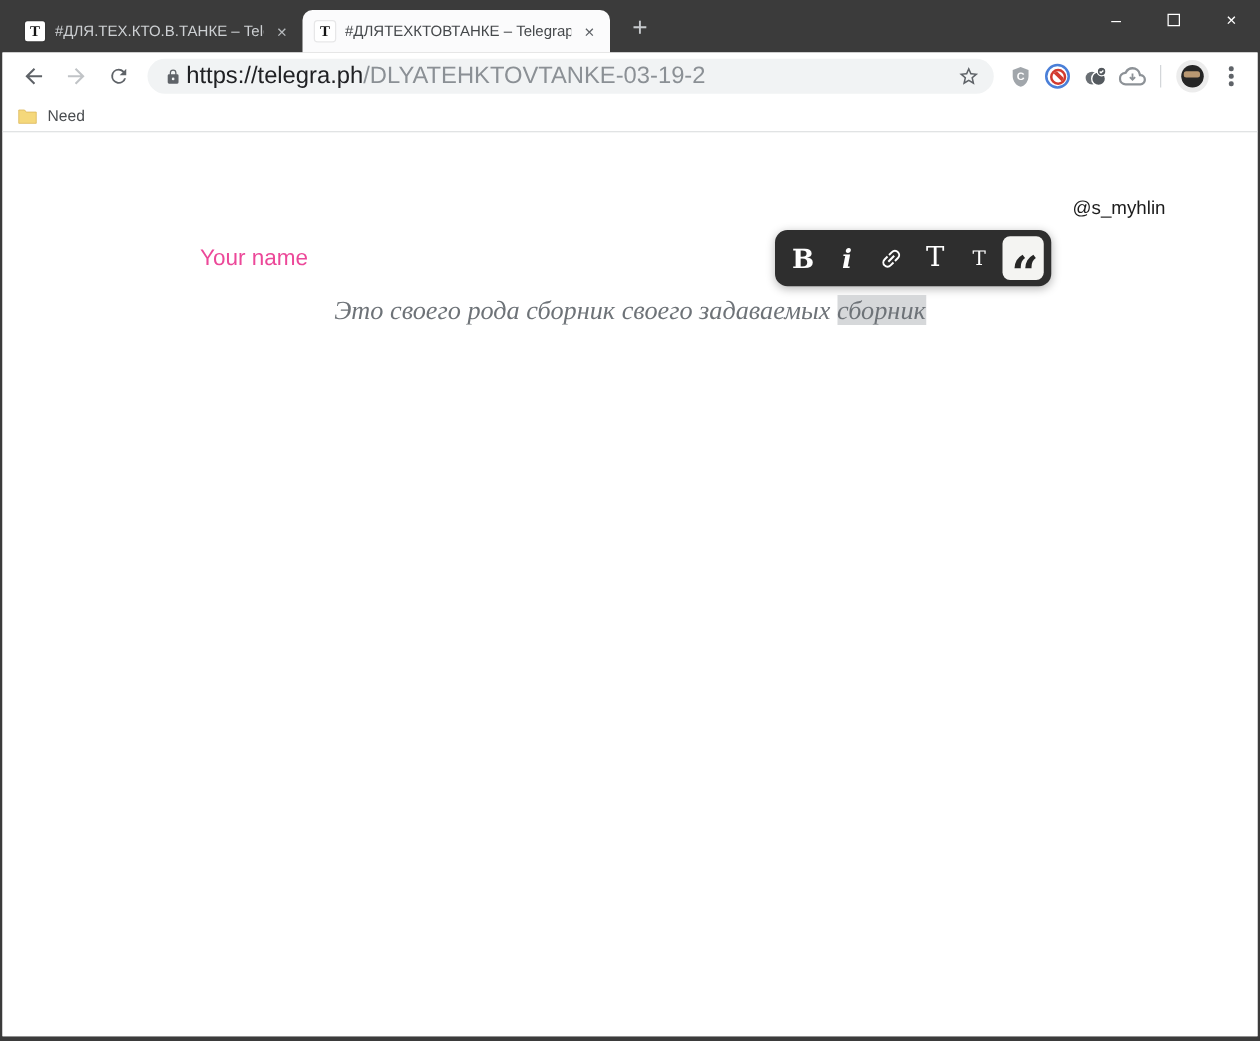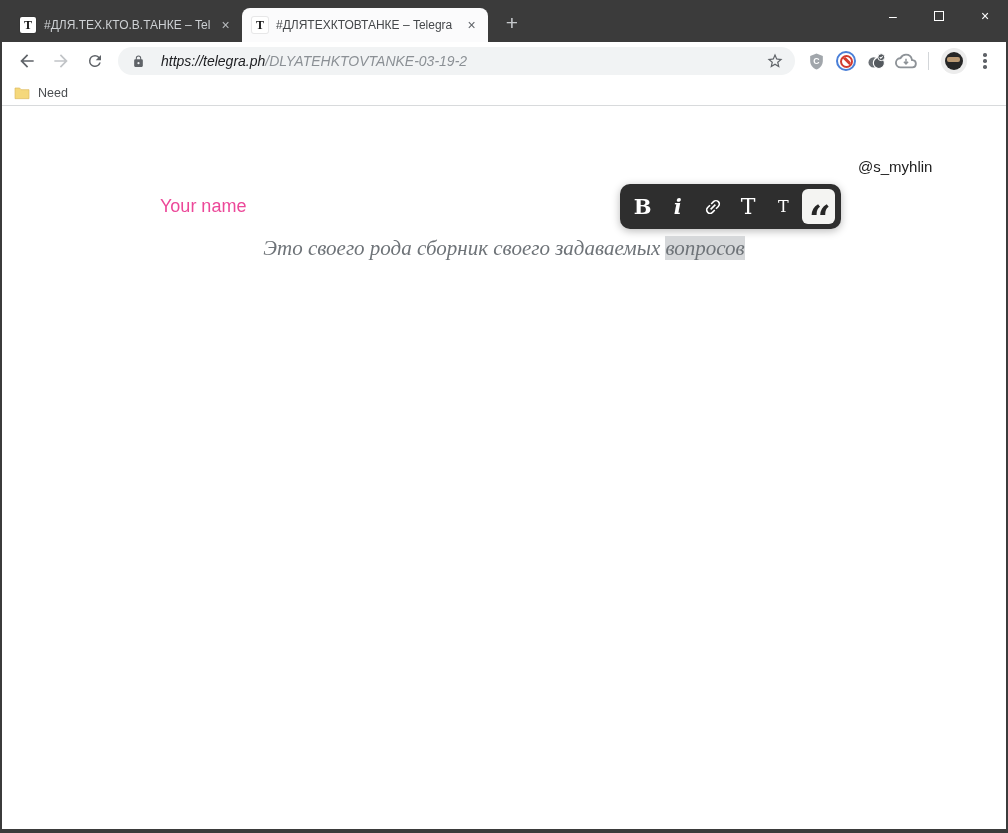--- a/index.html
+++ b/index.html
@@ -31,21 +31,21 @@
   .win-btn { width:46px; display:flex; align-items:center; justify-content:center; color:#ffffff; font-size:14px; }
   .max-box { width:10px; height:10px; border:1px solid #ffffff; display:inline-block; }
 
   
   .chrome { position:absolute; top:42px; left:2px; right:2px; bottom:4px;
             background:#ffffff; display:flex; flex-direction:column; }
   .toolbar { height:38px; display:flex; align-items:center; padding:0 8px; background:#ffffff; }
   .nav-btn { width:28px; height:28px; margin:0 3px; display:flex; align-items:center; justify-content:center; }
   .omnibox { flex:1; height:28px; margin:0 6px; background:#f1f3f4; border-radius:14px;
              display:flex; align-items:center; padding:0 8px 0 14px; min-width:0; }
-  .omni-url { flex:1; margin-left:16px; font-size:14px; color:#202124; white-space:nowrap; overflow:hidden;font-style:italic; }
+  .omni-url { flex:1; margin-left:4px; font-size:19px; color:#202124; white-space:nowrap; overflow:hidden; }
   .omni-url .path { color:#8b9095; }
   .star-btn { width:24px; height:24px; flex:none; display:flex; align-items:center; justify-content:center; }
   .ext-btn { width:30px; height:28px; display:flex; align-items:center; justify-content:center; }
   .toolbar-sep { width:1px; height:18px; background:#d3d6d9; margin:0 7px; }
   .avatar { width:26px; height:26px; border-radius:50%; background:#ececec; margin:0 5px;
             position:relative; overflow:hidden; }
   .ninja-head { position:absolute; left:4px; top:4px; width:18px; height:18px; border-radius:50%; background:#262626; }
   .ninja-band { position:absolute; left:6px; top:9px; width:13px; height:5px; border-radius:2px; background:#b99872; }
   .menu-dots { width:26px; height:28px; display:flex; flex-direction:column; align-items:center;
                justify-content:center; gap:2.5px; }
@@ -100,21 +100,21 @@
 <body>
 
 <div class="tabstrip">
   <div class="tab tab-inactive">
     <span class="favicon">T</span>
     <span class="tab-title">#ДЛЯ.ТЕХ.КТО.В.ТАНКЕ – Telegra</span>
     <span class="tab-close">×</span>
   </div>
   <div class="tab tab-active">
     <span class="favicon">T</span>
-    <span class="tab-title">#ДЛЯТЕХКТОВТАНКЕ – Telegra</span>
+    <span class="tab-title">#ДЛЯТЕХКТОВТАНКЕ – Telegrap</span>
     <span class="tab-close">×</span>
   </div>
   <div class="newtab">+</div>
 
   <div class="win-controls">
     <div class="win-btn">–</div>
     <div class="win-btn">
         <span class="max-box"></span>
       </div>
     <div class="win-btn">×</div>
@@ -217,16 +217,16 @@
       <div class="fmt-btn fmt-h">T</div>
       <div class="fmt-btn fmt-sh">T</div>
       <div class="fmt-btn fmt-quote">
           <span>“</span>
         </div>
     </div>
 
     <div class="account-handle">@s_myhlin</div>
 
 
-    <div class="quote-line"><span>Это своего рода сборник своего задаваемых </span><span class="selected">вопросов</span></div>
+    <div class="quote-line"><span>Это своего рода сборник своего задаваемых </span><span class="selected">сборник</span></div>
 
   </div>
 </div>
 
 </body></html>

